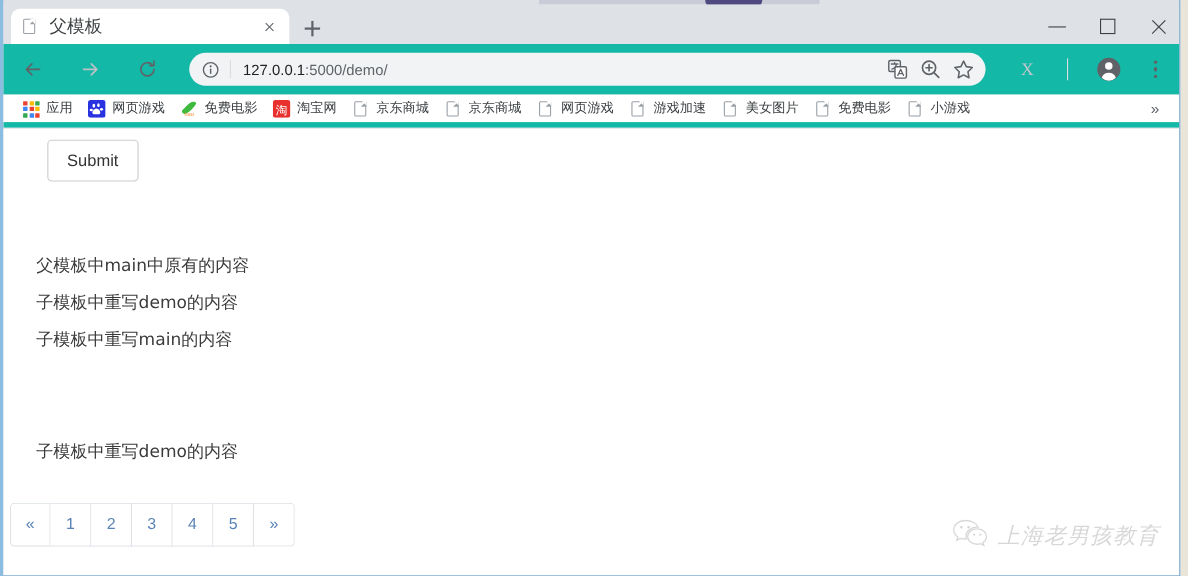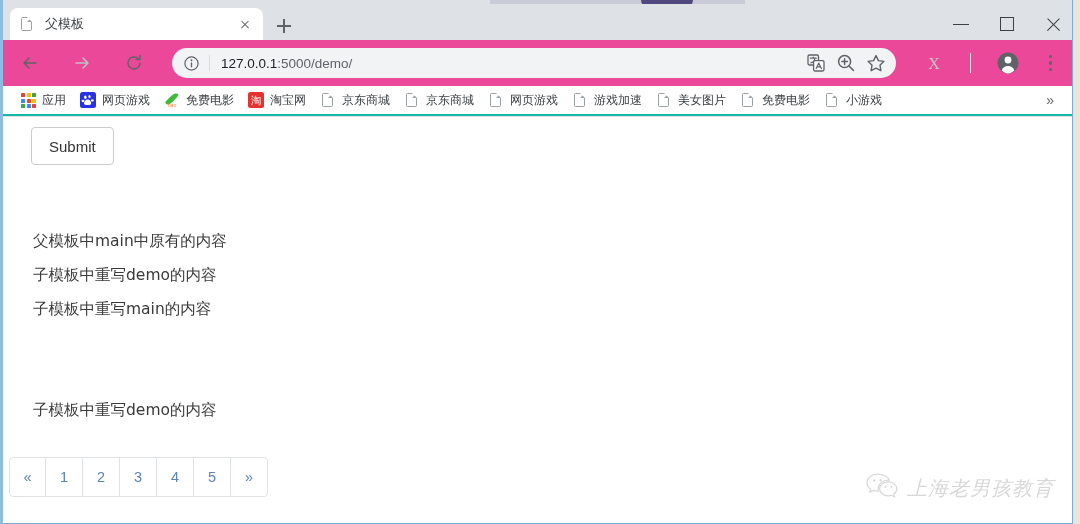--- a/index.html
+++ b/index.html
@@ -44,21 +44,21 @@
   }
   #tab {
     position: absolute; left: 7px; top: 4px; width: 253px; height: 32px;
     background: #fff; border-radius: 8px 8px 0 0;
     display: flex; align-items: center; padding: 0 9px;
   }
   #tab-favicon {
     width: 16px; height: 16px; flex: 0 0 16px; position: relative; margin-right: 10px;
   }
   #tab-title {
-    flex: 1 1 auto; font-size: 13px; color: #3c4043;
+    flex: 1 1 auto; font-size: 16px; color: #3c4043;
     white-space: nowrap; overflow: hidden;
   }
   #tab-close {
     width: 18px; height: 18px; flex: 0 0 18px; position: relative;
     border-radius: 50%; cursor: pointer;
   }
   #tab-close::before, #tab-close::after {
     content: ""; position: absolute; left: 4px; top: 8.5px;
     width: 10px; height: 1.2px; background: #5f6368;
   }
@@ -84,21 +84,21 @@
   #w-max { left: 981px; }
   #w-max i { left: 16px; top: 9px; width: 14px; height: 14px; background: none; border: 1.3px solid #3c4043; }
   #w-close { left: 1027px; }
   #w-close i { left: 15px; top: 15.5px; width: 17px; height: 1.3px; }
   #w-close i:first-child { transform: rotate(45deg); }
   #w-close i:last-child { transform: rotate(-45deg); }
 
   
   #toolbar {
     position: absolute; left: 0; top: 40px; right: 0; height: 46px;
-    background: #ec4899; display: flex; align-items: center; gap: 12px;
+    background: #14b8a6; display: flex; align-items: center; gap: 12px;
   }
   .navbtn {
     width: 34px; height: 34px; margin-left: 6px; border-radius: 50%;
     position: relative; cursor: pointer; flex: 0 0 34px;
   }
   #nav-back   { margin-left: 10px; }
   .arrow-svg { position: absolute; left: 7px; top: 7px; }
   #omnibox {
     flex: 1 1 auto; height: 30px; margin: 0 8px 0 9px;
     background: #f1f3f4; border-radius: 16px;
@@ -117,21 +117,21 @@
     position: absolute; left: 13.5px; width: 3.2px; height: 3.2px;
     border-radius: 50%; background: #5f6368;
   }
   #menu-dots span:nth-child(1) { top: 9px; }
   #menu-dots span:nth-child(2) { top: 15.4px; }
   #menu-dots span:nth-child(3) { top: 21.8px; }
 
   
   #bookmarks {
     position: absolute; left: 0; top: 86px; right: 0; height: 30px;
-    background: #fff; border-bottom: 2px solid #14b8a6;
+    background: #fff; border-bottom: 5px solid #14b8a6;
     display: flex; align-items: center; padding-left: 10px;
   }
   .bm {
     display: flex; align-items: center; height: 24px;
     padding: 0 7px; border-radius: 4px; cursor: pointer; white-space: nowrap;
   }
   .bm-ico { width: 16px; height: 16px; margin-right: 6px; position: relative; flex: 0 0 16px; }
   .bm-label { font-size: 12px; color: #3c4043; }
   #bm-overflow {
     margin-left: auto; margin-right: 12px; font-size: 14px; color: #5f6368; cursor: pointer;
@@ -158,21 +158,21 @@
   }
 
   #searchbar { position: absolute; left: 20px; top: 10px; display: flex; }
   #search-input {
     width: 226px; height: 38px; border: 1px solid #ccc; border-radius: 4px;
     padding: 0 12px; font-size: 14px; color: #555; background: #fff; outline: none;
     font-family: "Liberation Sans", sans-serif;
   }
   #search-input::placeholder { color: #a9a9a9; }
   #submit-btn {
-    margin-left: 8px; height: 38px; padding: 0 17px;
+    margin-left: 20px; height: 38px; padding: 0 17px;
     border: 1px solid #ccc; border-radius: 4px; background: #fff;
     font-size: 15px; color: #333; cursor: pointer;
     font-family: "Liberation Sans", sans-serif;
   }
 
   .content-line {
     position: absolute; left: 2px;
     font-size: 15.5px; color: #3a3a3a; white-space: nowrap;
     font-family: "DejaVu Sans", "Liberation Sans", sans-serif;
     margin-left: 28px;

